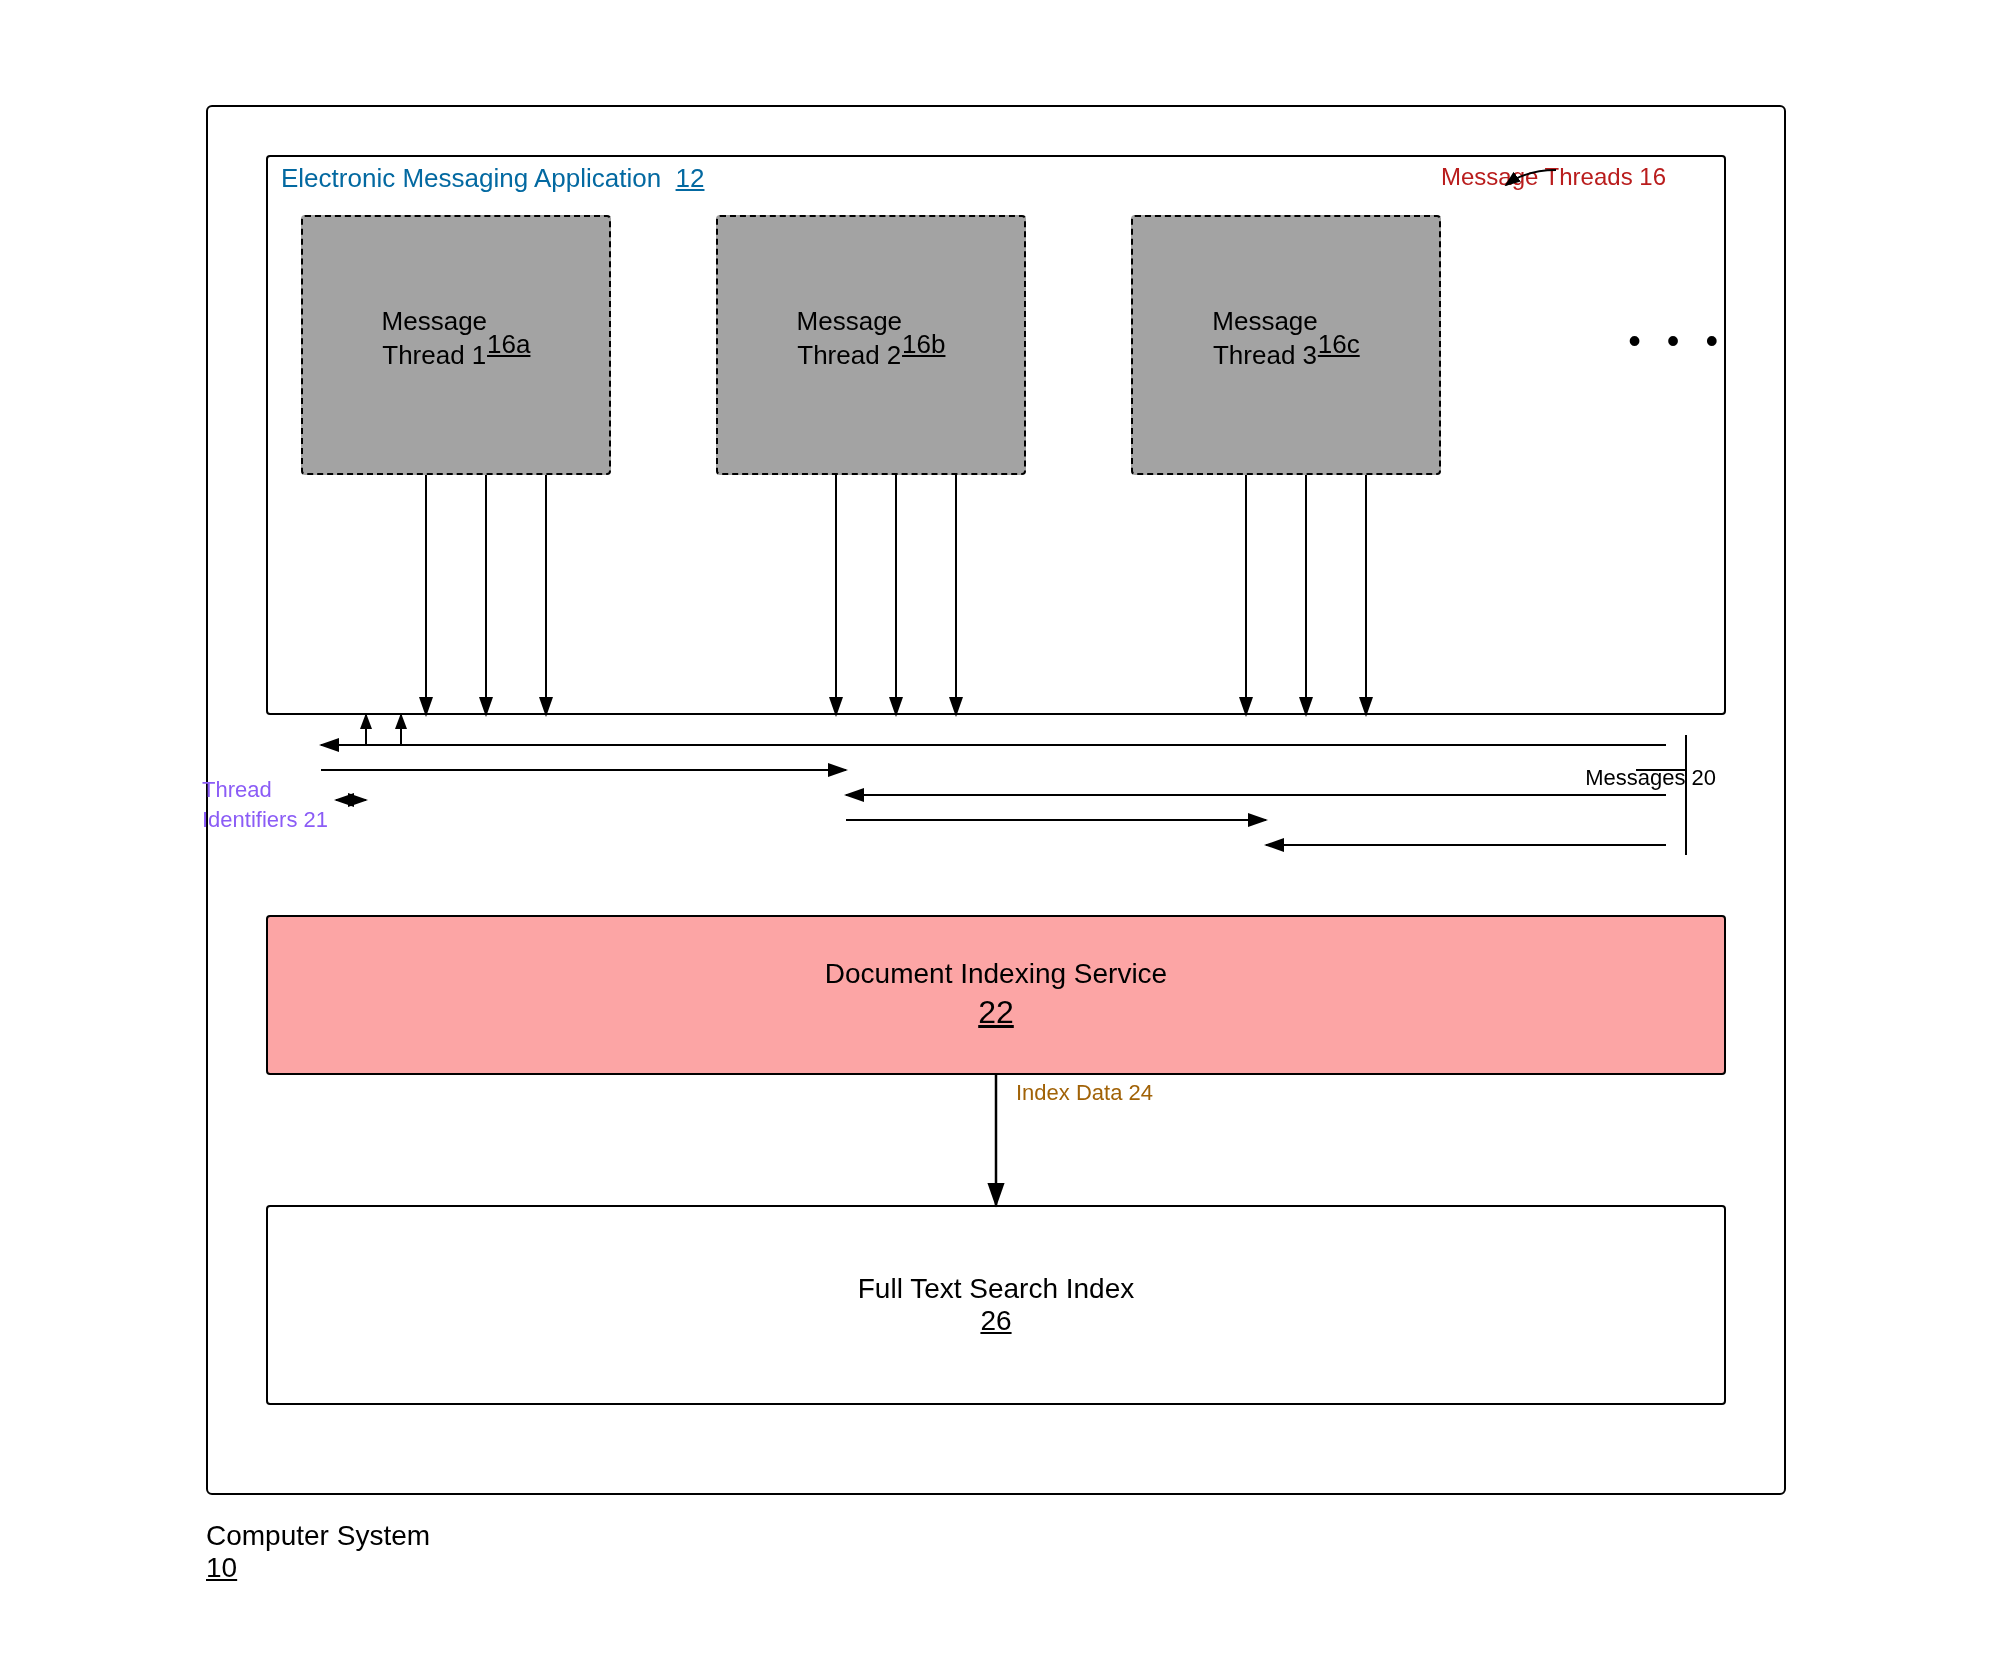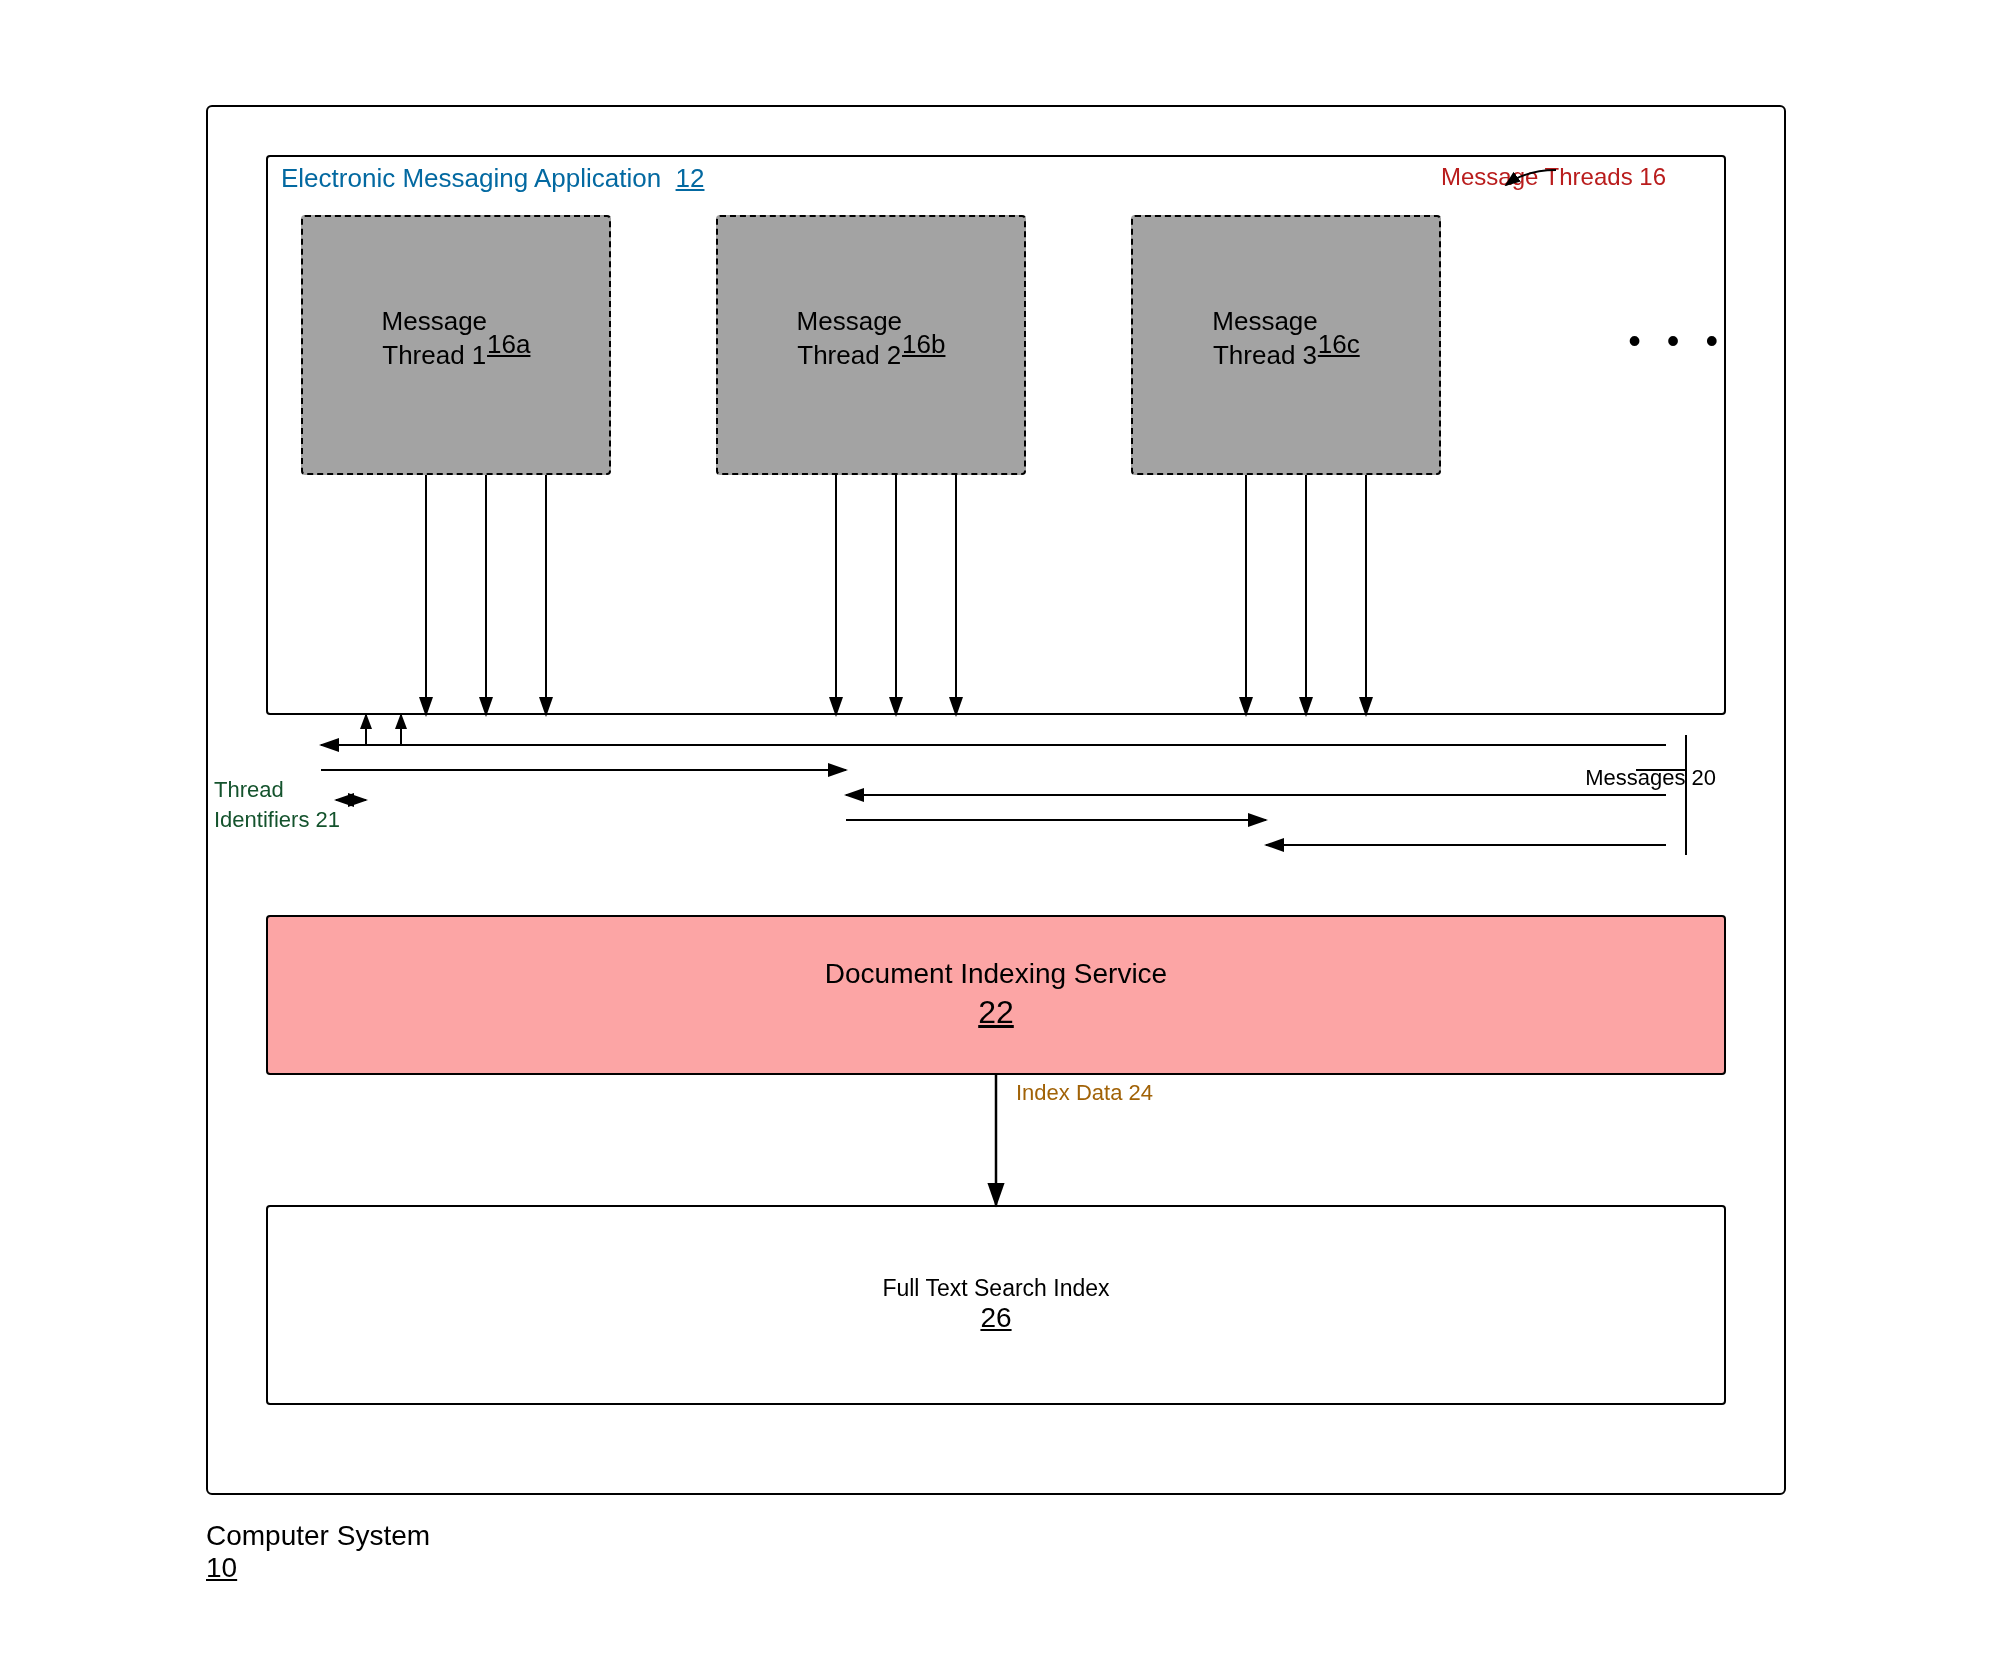--- a/index.html
+++ b/index.html
@@ -141,46 +141,46 @@
       height: 200px;
       border: 2px solid #000;
       border-radius: 4px;
       background: #fff;
       display: flex;
       flex-direction: column;
       align-items: center;
       justify-content: center;
     }
     .ftsi-title {
-      font-size: 23px;
+      font-size: 28px;
     }
     .ftsi-id {
       font-size: 28px;
       text-decoration: underline;
       margin-top: 0;
     }
 
     
     .svg-overlay {
       position: absolute;
       left: 0;
       top: 0;
       width: 100%;
       height: 100%;
       pointer-events: none;
     }
 
     
     .thread-identifiers-label {
       position: absolute;
-      left: 68px;
+      left: 56px;
       top: 700px;
       font-size: 22px;
       line-height: 1.4;
-      color: #14532d;
+      color: #8b5cf6;
     }
 
     .messages-label {
       position: absolute;
       right: 130px;
       top: 690px;
       font-size: 22px;
       color: #000;
     }
 

